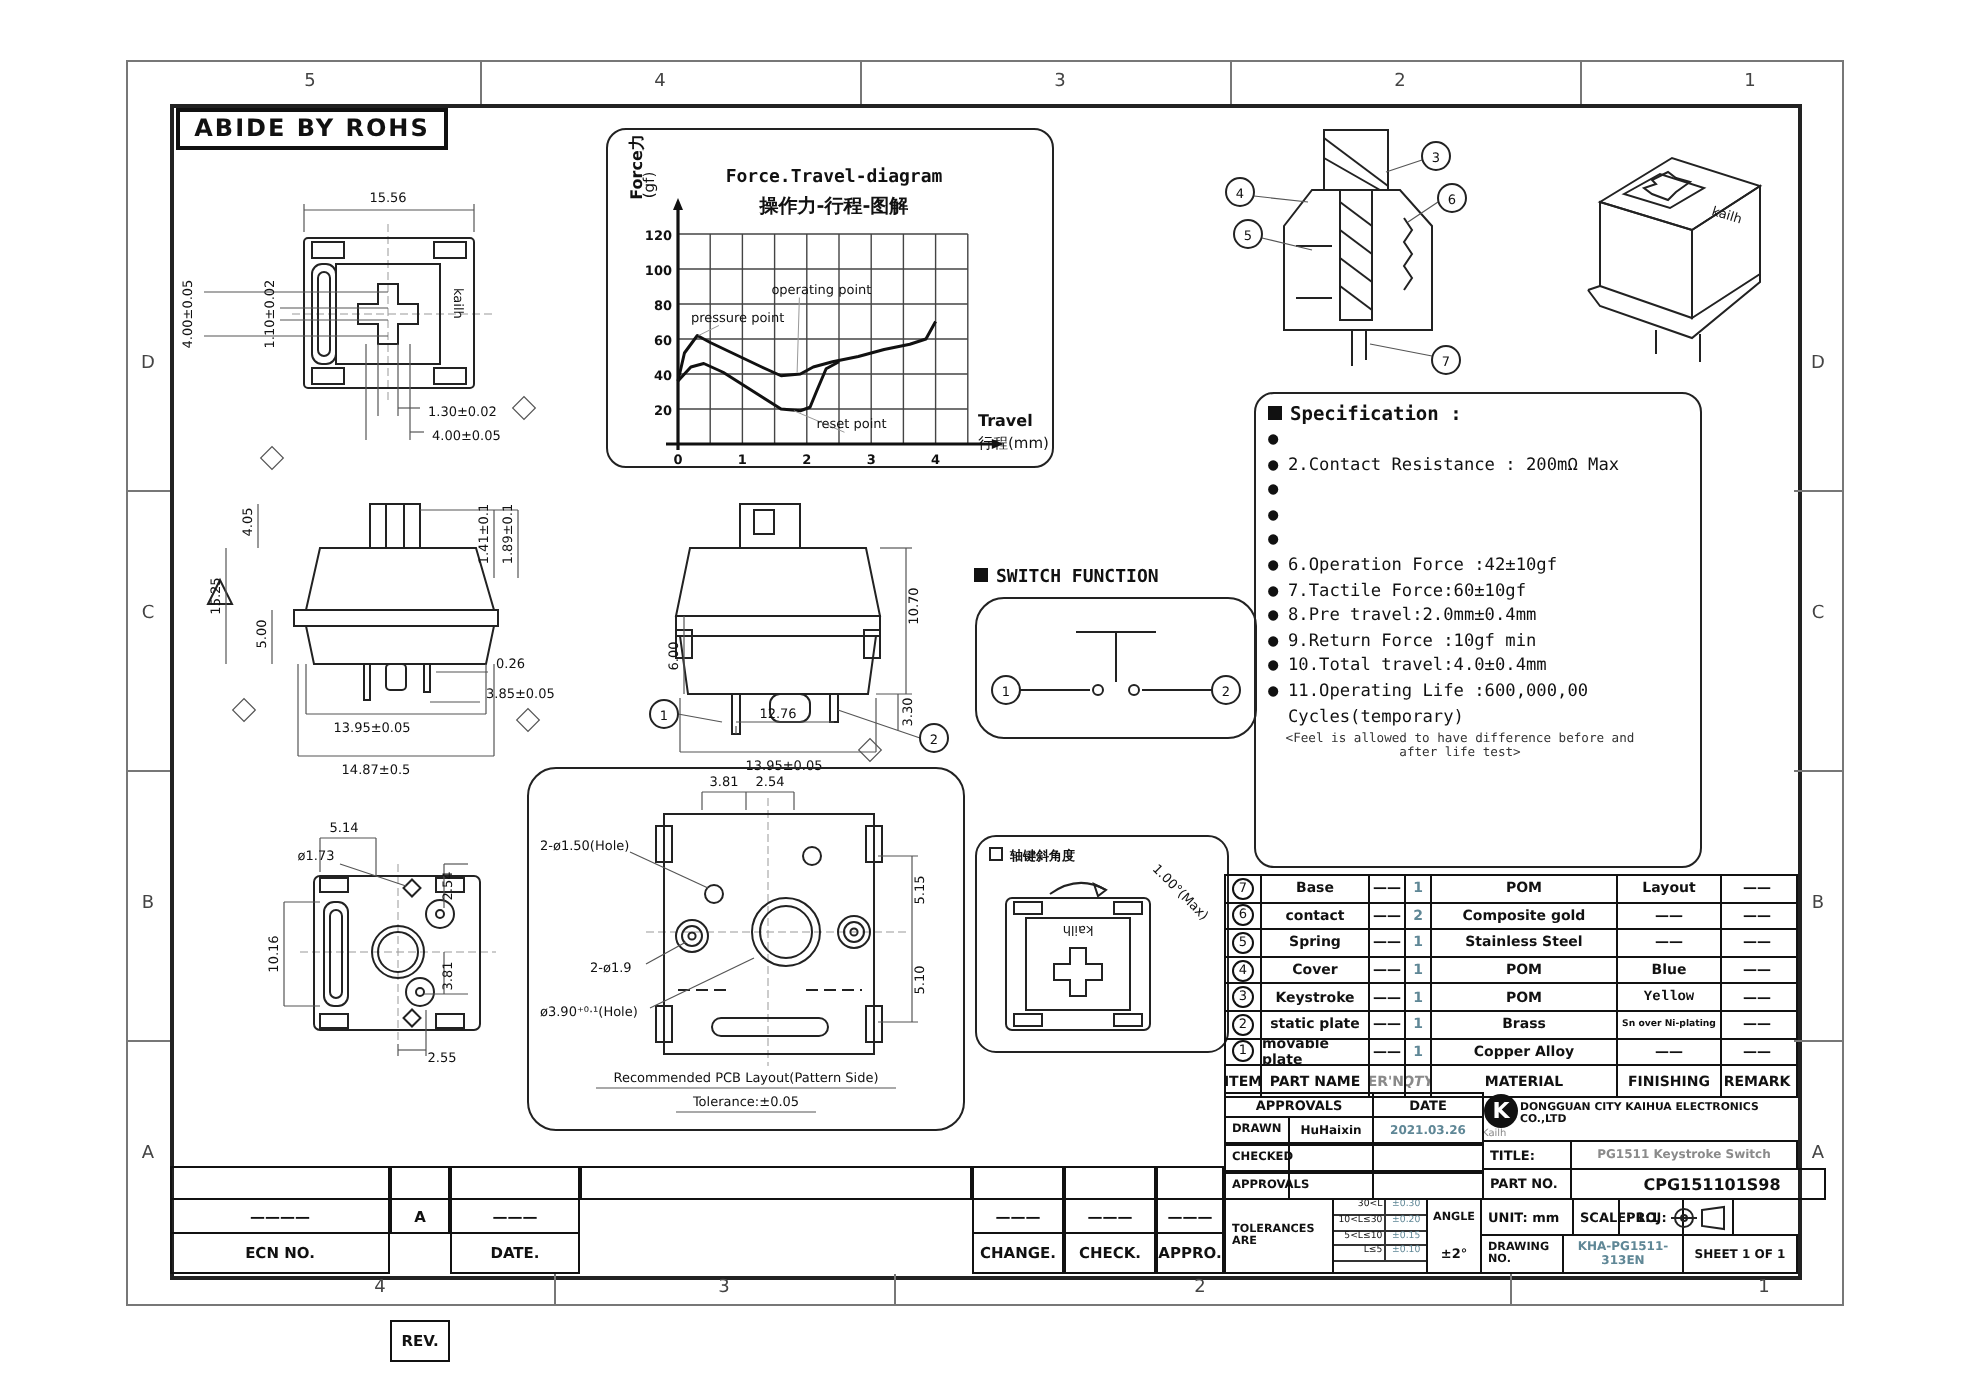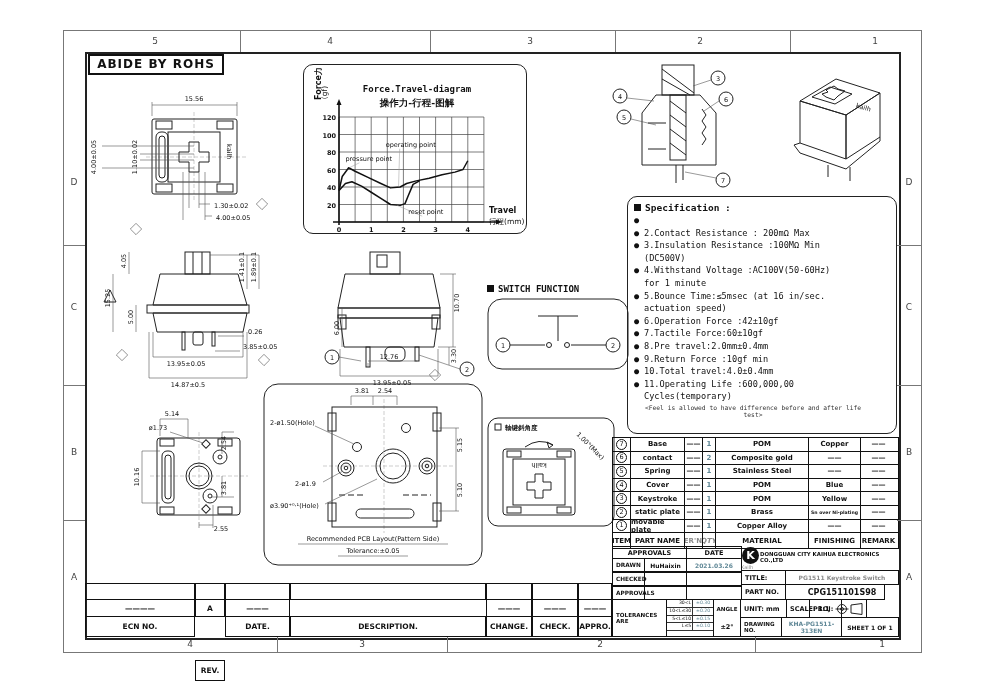--- a/index.html
+++ b/index.html
@@ -14,21 +14,21 @@
         font-size:12px;font-weight:bold;letter-spacing:1px;text-align:center;line-height:16px;}
   .panel{border:1.5px solid #222;border-radius:10px;background:#fff;}
   svg{overflow:visible;}
   svg text{font-family:"DejaVu Sans",sans-serif;font-size:6.5px;fill:#111;}
   .ln *{fill:none;stroke:#222;stroke-width:1;}
   .dl *{fill:none;stroke:#555;stroke-width:0.6;}
   .cl *{fill:none;stroke:#999;stroke-width:0.5;stroke-dasharray:4 2;}
   .dim{text-anchor:middle;}
   .sqbullet{display:inline-block;width:7px;height:7px;background:#111;margin-right:4px;}
   .fun-head{left:487px;top:284px;font-size:9px;font-weight:bold;font-family:"DejaVu Sans Mono",monospace;}
-  .spec-box{left:627px;top:196px;width:270px;height:238px;padding:5px 24px 2px 6px;box-sizing:border-box;}
+  .spec-box{left:627px;top:196px;width:224px;height:238px;padding:5px 24px 2px 6px;box-sizing:border-box;}
   .spec-head{font-size:9.5px;font-weight:bold;font-family:"DejaVu Sans Mono",monospace;margin-bottom:1px;}
   .spec-item{display:flex;font-family:"DejaVu Sans Mono",monospace;font-size:8.6px;line-height:12.6px;}
   .spec-item .bu{width:10px;flex:none;}
   .spec-item .tx{white-space:pre-line;}
   .spec-foot{font-size:6.3px;color:#333;text-align:center;margin-top:1px;font-family:"DejaVu Sans Mono",monospace;}
   .chart-title{left:352px;top:84px;width:130px;text-align:center;font-size:9px;font-weight:bold;
                font-family:"DejaVu Sans Mono",monospace;}
   .chart-sub{left:352px;top:97px;width:130px;text-align:center;font-size:9.5px;font-weight:bold;}
   .ylab{left:302px;top:78px;transform:rotate(-90deg);font-size:8px;font-weight:bold;}
   .ylab2{left:318px;top:88px;transform:rotate(-90deg);font-size:7.5px;}
@@ -219,32 +219,26 @@
     <div id="spec-list">
         <div class="spec-item">
           <div class="bu">●</div>
         </div>
         <div class="spec-item">
           <div class="bu">●</div>
           <div class="tx">2.Contact Resistance : 200mΩ Max</div>
         </div>
         <div class="spec-item">
           <div class="bu">●</div>
-          <div class="tx">3.Insulation Resistance :100MΩ Min
-(DC500V)</div>
-        </div>
-        <div class="spec-item">
-          <div class="bu">●</div>
-          <div class="tx">4.Withstand Voltage :AC100V(50-60Hz)
-for 1 minute</div>
-        </div>
-        <div class="spec-item">
-          <div class="bu">●</div>
-          <div class="tx">5.Bounce Time:≤5msec (at 16 in/sec.
-  actuation speed)</div>
+        </div>
+        <div class="spec-item">
+          <div class="bu">●</div>
+        </div>
+        <div class="spec-item">
+          <div class="bu">●</div>
         </div>
         <div class="spec-item">
           <div class="bu">●</div>
           <div class="tx">6.Operation Force :42±10gf</div>
         </div>
         <div class="spec-item">
           <div class="bu">●</div>
           <div class="tx">7.Tactile Force:60±10gf</div>
         </div>
         <div class="spec-item">
@@ -488,21 +482,21 @@
 
   <div class="abs" id="parts-table">
       <div class="pt-row">
         <div class="pt-cell" style="width: 18px;">
           <div class="balloon">7</div>
         </div>
         <div class="pt-cell" style="width: 54px;">Base</div>
         <div class="pt-cell" style="width: 18px;">——</div>
         <div class="pt-cell teal" style="width: 13px;">1</div>
         <div class="pt-cell" style="width: 93px;">POM</div>
-        <div class="pt-cell" style="width: 52px;">Copper</div>
+        <div class="pt-cell" style="width: 52px;">Layout</div>
         <div class="pt-cell" style="width: 35px;">——</div>
       </div>
       <div class="pt-row">
         <div class="pt-cell" style="width: 18px;">
           <div class="balloon">6</div>
         </div>
         <div class="pt-cell" style="width: 54px;">contact</div>
         <div class="pt-cell" style="width: 18px;">——</div>
         <div class="pt-cell teal" style="width: 13px;">2</div>
         <div class="pt-cell" style="width: 93px;">Composite gold</div>
@@ -532,21 +526,21 @@
         <div class="pt-cell" style="width: 35px;">——</div>
       </div>
       <div class="pt-row">
         <div class="pt-cell" style="width: 18px;">
           <div class="balloon">3</div>
         </div>
         <div class="pt-cell" style="width: 54px;">Keystroke</div>
         <div class="pt-cell" style="width: 18px;">——</div>
         <div class="pt-cell teal" style="width: 13px;">1</div>
         <div class="pt-cell" style="width: 93px;">POM</div>
-        <div class="pt-cell" style="width: 52px;">Yellow</div>
+        <div class="pt-cell" style="width: 52px; font-family: Liberation Mono, monospace;">Yellow</div>
         <div class="pt-cell" style="width: 35px;">——</div>
       </div>
       <div class="pt-row">
         <div class="pt-cell" style="width: 18px;">
           <div class="balloon">2</div>
         </div>
         <div class="pt-cell" style="width: 54px;">static plate</div>
         <div class="pt-cell" style="width: 18px;">——</div>
         <div class="pt-cell teal" style="width: 13px;">1</div>
         <div class="pt-cell" style="width: 93px;">Brass</div>
@@ -579,21 +573,21 @@
   <div class="abs tb cen" style="left:686px;top:546px;width:56px;height:13px;">DATE</div>
   <div id="approvals-rows"></div>
 
   <div class="abs" style="left:742px;top:547px;width:17px;height:17px;border-radius:50%;background:#111;color:#fff;text-align:center;font-size:11px;font-weight:bold;line-height:17px;"><span>K</span></div>
   <div class="abs gray" style="left:741px;top:564px;font-size:5px;">Kailh</div>
   <div class="abs" style="left:760px;top:551px;width:140px;font-size:5.4px;font-weight:bold;">DONGGUAN CITY KAIHUA ELECTRONICS CO.,LTD</div>
 
   <div class="abs tb lft" style="left:741px;top:570px;width:45px;height:15px;">TITLE:</div>
   <div class="abs tb cen gray" style="left:785px;top:570px;width:114px;height:15px;font-size:6px;">PG1511 Keystroke Switch</div>
   <div class="abs tb lft" style="left:741px;top:584px;width:45px;height:16px;">PART NO.</div>
-  <div class="abs tb cen" style="left:785px;top:584px;width:100px;height:16px;font-size:8px;padding-left:14px;">CPG151101S98</div>
+  <div class="abs tb cen" style="left:785px;top:584px;width:128px;height:16px;font-size:8px;padding-left:14px;">CPG151101S98</div>
 
   <div class="abs tb lft" style="left:612px;top:599px;width:55px;height:38px;font-size:5.6px;">TOLERANCES ARE</div>
   <div class="abs" id="tol-table" style="left:666px;top:599px;width:48px;height:38px;border:1px solid #111;box-sizing:border-box;">
       <div class="tol-row">
         <div class="tol-l">30&lt;L</div>
         <div class="tol-r teal">±0.30</div>
       </div>
       <div class="tol-row">
         <div class="tol-l">10&lt;L≤30</div>
         <div class="tol-r teal">±0.20</div>
@@ -678,17 +672,16 @@
     <div class="abs rv" style="left: 578px; top: 583px; width: 34px; height: 17px; font-size: 7px;"></div>
     <div class="abs rv" style="left: 85px; top: 599px; width: 110px; height: 18px; font-size: 7.5px;">————</div>
     <div class="abs rv" style="left: 195px; top: 599px; width: 30px; height: 18px; font-size: 7.5px;">A</div>
     <div class="abs rv" style="left: 225px; top: 599px; width: 65px; height: 18px; font-size: 7.5px;">———</div>
     <div class="abs rv" style="left: 486px; top: 599px; width: 46px; height: 18px; font-size: 7.5px;">———</div>
     <div class="abs rv" style="left: 532px; top: 599px; width: 46px; height: 18px; font-size: 7.5px;">———</div>
     <div class="abs rv" style="left: 578px; top: 599px; width: 34px; height: 18px; font-size: 7.5px;">———</div>
     <div class="abs rv" style="left: 85px; top: 616px; width: 110px; height: 21px; font-size: 7.5px;">ECN NO.</div>
     <div class="abs rv" style="left: 195px; top: 616px; width: 30px; height: 21px; font-size: 7.5px; margin-top: 44px;">REV.</div>
     <div class="abs rv" style="left: 225px; top: 616px; width: 65px; height: 21px; font-size: 7.5px;">DATE.</div>
-    <div class="abs rv" style="left: 290px; top: 616px; width: 196px; height: 21px; font-size: 7.5px;">DESCRIPTION.</div>
     <div class="abs rv" style="left: 486px; top: 616px; width: 46px; height: 21px; font-size: 7.5px;">CHANGE.</div>
     <div class="abs rv" style="left: 532px; top: 616px; width: 46px; height: 21px; font-size: 7.5px;">CHECK.</div>
     <div class="abs rv" style="left: 578px; top: 616px; width: 34px; height: 21px; font-size: 7.5px;">APPRO.</div>
   </div>
 
 </body></html>

